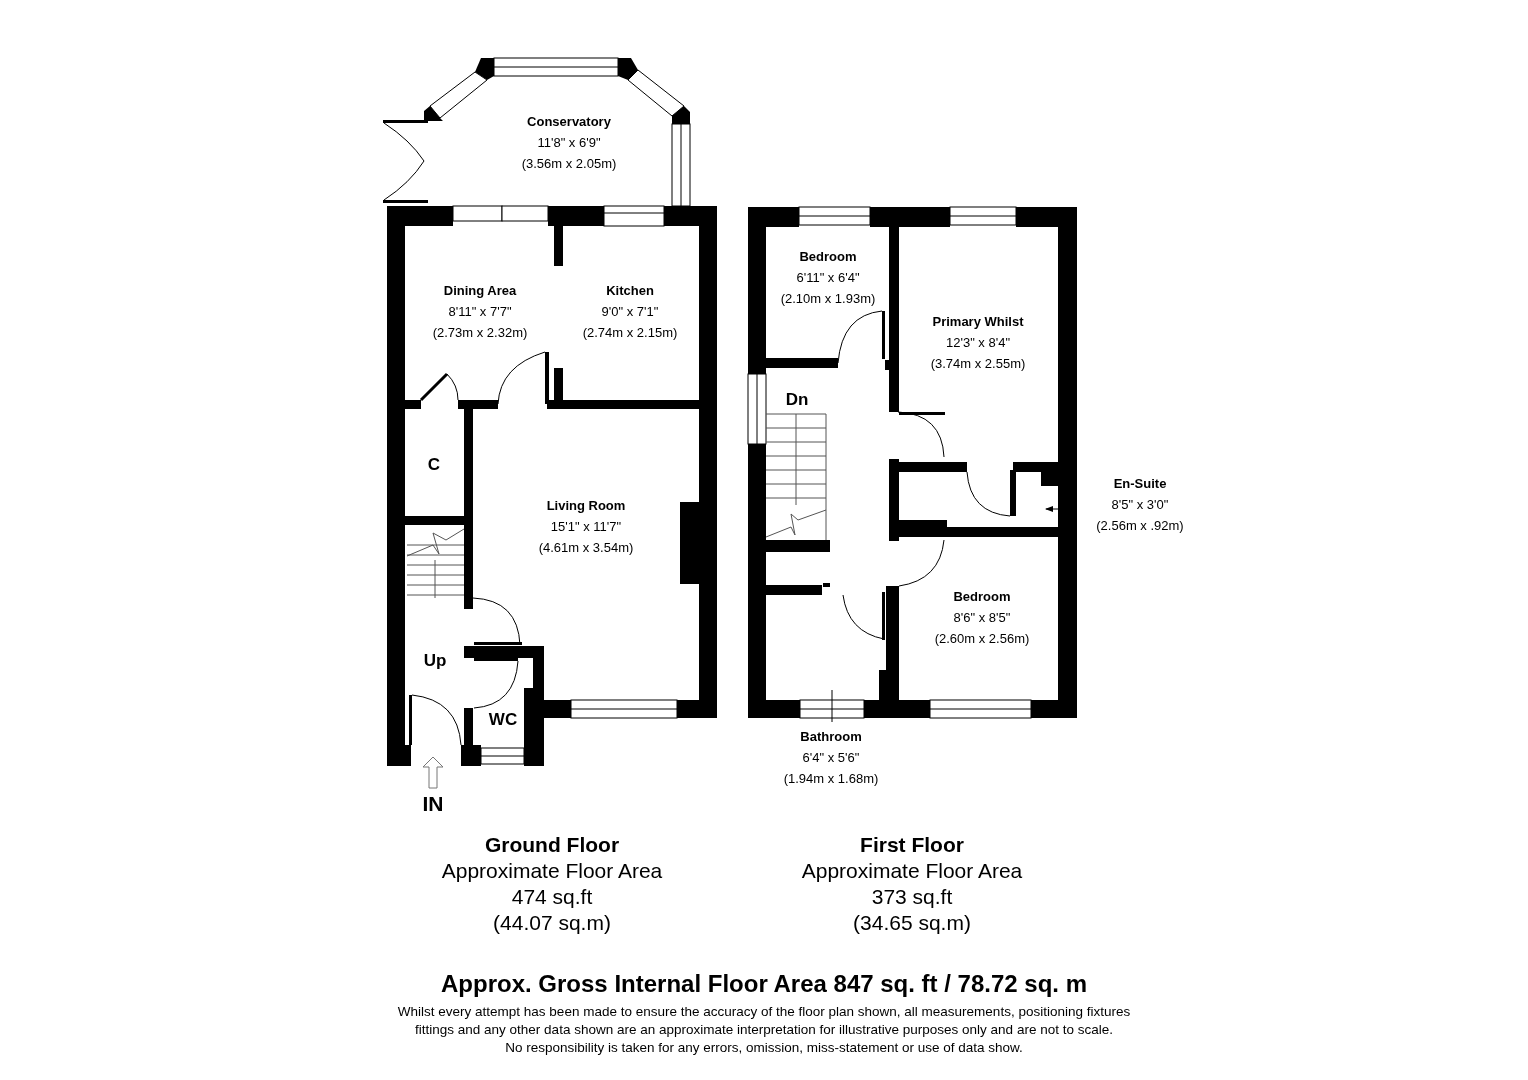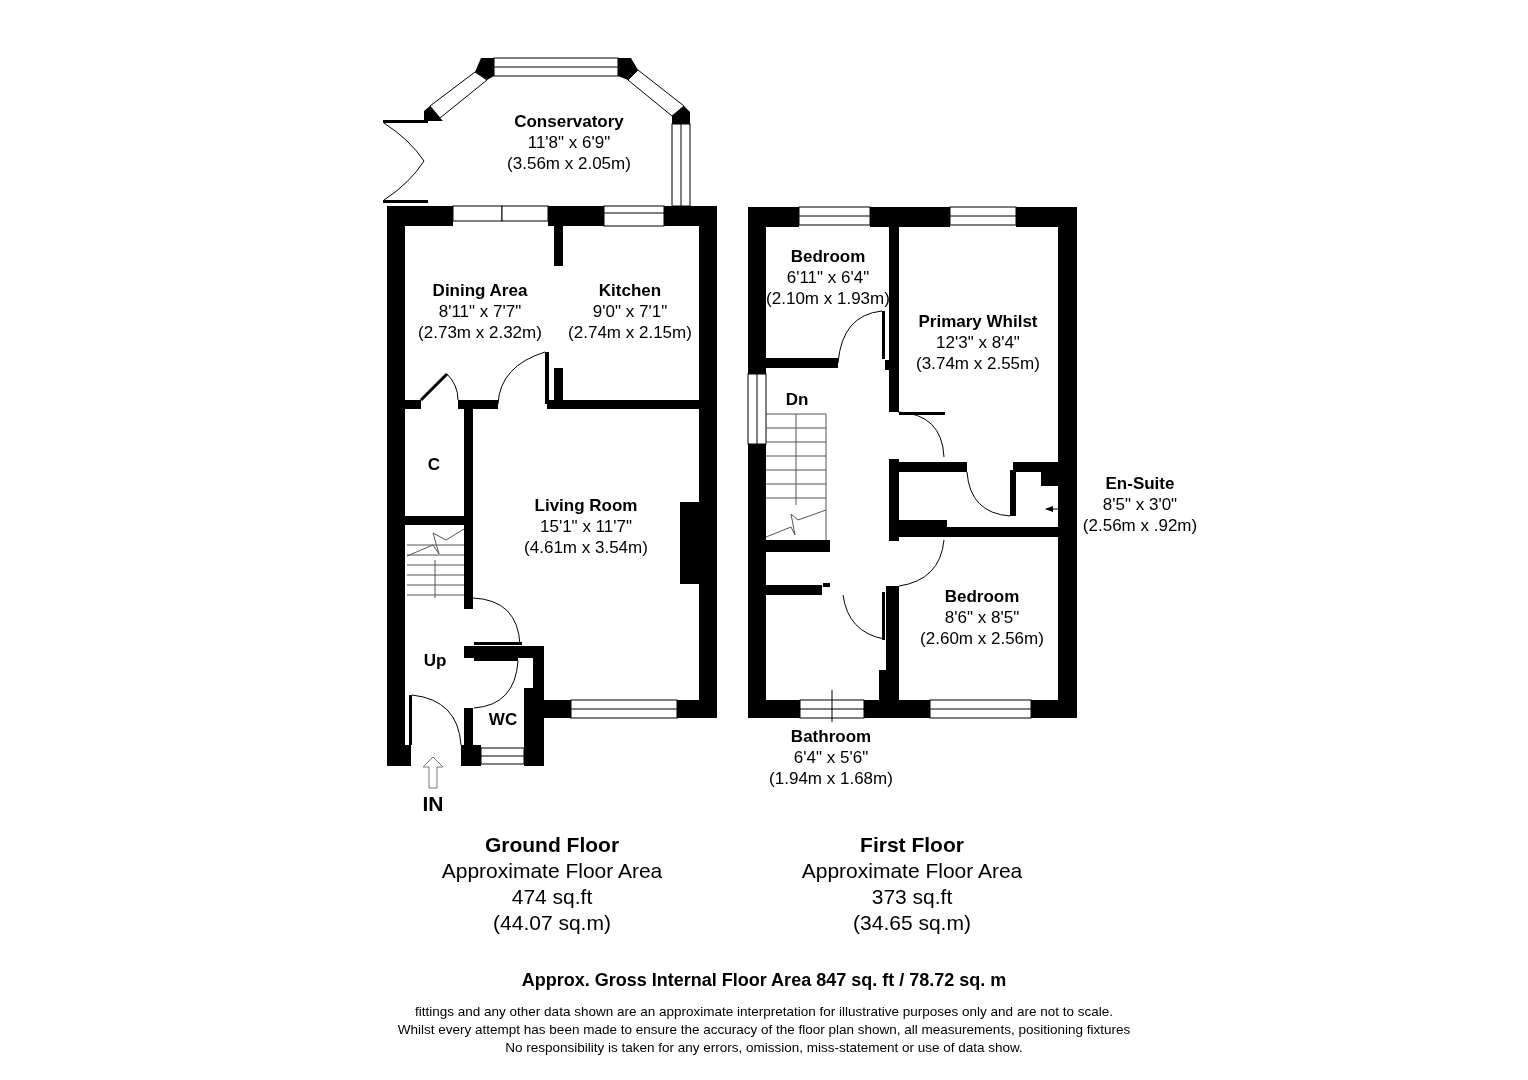--- a/index.html
+++ b/index.html
@@ -3,27 +3,27 @@
 <meta charset="utf-8">
 <style>
   html, body { margin: 0; padding: 0; background: #ffffff; }
   body { width: 1528px; height: 1080px; position: relative; overflow: hidden; font-family: "Liberation Sans", sans-serif; color: #000; }
   svg { position: absolute; left: 0; top: 0; }
   .wall { fill: #000; }
   .win { fill: #fff; stroke: #000; stroke-width: 1; }
   .thin { fill: none; stroke: #000; stroke-width: 1; }
   .door-arc { fill: none; stroke: #000; stroke-width: 1; }
   .stair { fill: none; stroke: #555; stroke-width: 1; }
-  .lbl { position: absolute; text-align: center; line-height: 21px; font-size: 17px; white-space: nowrap; transform: translateX(-50%); }
+  .lbl { position: absolute; text-align: center; line-height: 21px; font-size: 13px; white-space: nowrap; transform: translateX(-50%); }
   .lbl .nm { font-weight: bold; }
   .tag { position: absolute; font-weight: bold; font-size: 17px; transform: translateX(-50%); }
   .in-lbl { position: absolute; font-weight: bold; font-size: 21px; transform: translateX(-50%); }
   .area { position: absolute; text-align: center; transform: translateX(-50%); font-size: 21px; line-height: 26px; white-space: nowrap; }
   .area .t { font-weight: bold; }
-  .gross { position: absolute; left: 764px; top: 970px; transform: translateX(-50%); font-weight: bold; font-size: 18px; white-space: nowrap; }
+  .gross { position: absolute; left: 764px; top: 970px; transform: translateX(-50%); font-weight: bold; font-size: 24px; white-space: nowrap; }
   .disc { position: absolute; left: 764px; top: 1003px; transform: translateX(-50%); text-align: center; font-size: 13.5px; line-height: 18px; white-space: nowrap; }
 </style>
 </head>
 <body>
 
 <svg width="1528" height="1080" viewBox="0 0 1528 1080" xmlns="http://www.w3.org/2000/svg">
 
   <g>
 
     <g>
@@ -251,16 +251,16 @@
 </div>
 <div class="area" style="left:912px; top:832px;">
   <div class="t">First Floor</div>
   <div>Approximate Floor Area</div>
   <div>373 sq.ft</div>
   <div>(34.65 sq.m)</div>
 </div>
 
 <div class="gross">Approx. Gross Internal Floor Area 847 sq. ft / 78.72 sq. m</div>
 <div class="disc">
+  <div>Whilst every attempt has been made to ensure the accuracy of the floor plan shown, all measurements, positioning fixtures</div>
   <div>fittings and any other data shown are an approximate interpretation for illustrative purposes only and are not to scale.</div>
-  <div>Whilst every attempt has been made to ensure the accuracy of the floor plan shown, all measurements, positioning fixtures</div>
   <div>No responsibility is taken for any errors, omission, miss-statement or use of data show.</div>
 </div>
 
 </body></html>

